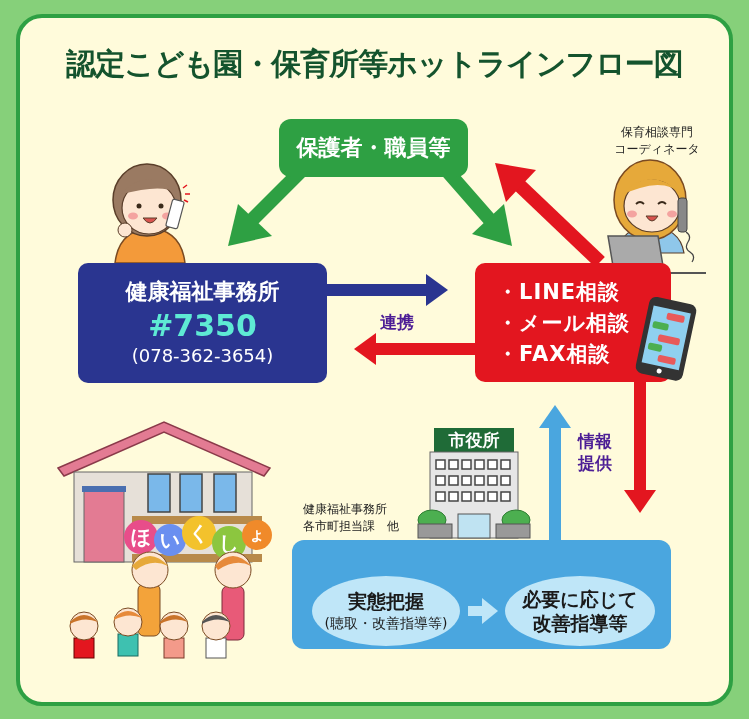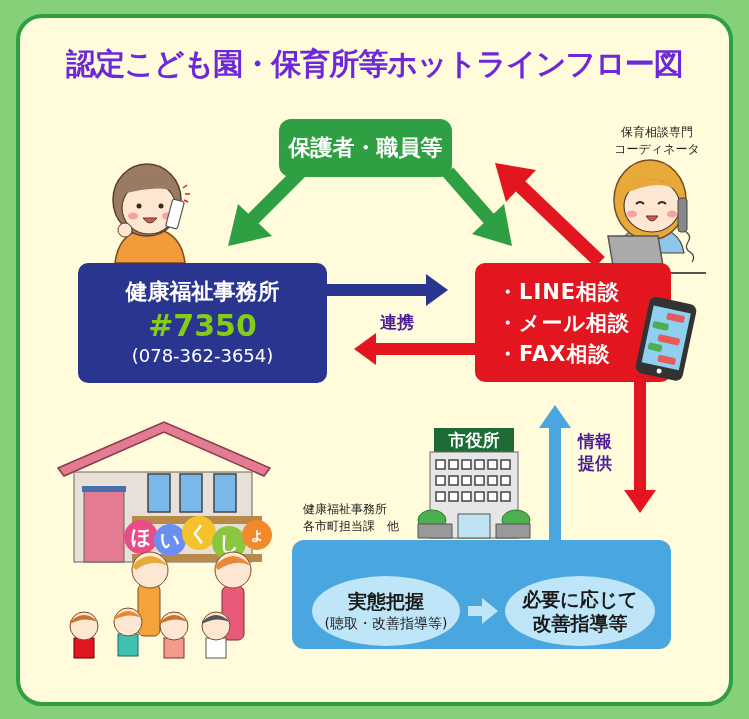--- a/index.html
+++ b/index.html
@@ -9,33 +9,33 @@
     font-family: "DejaVu Sans", "Liberation Sans", sans-serif;
     position: relative;
   }
   .panel {
     position: absolute; left: 16px; top: 14px; width: 717px; height: 692px;
     background: #fffbdb; border: 4px solid #2ea043; border-radius: 26px;
   }
   .abs { position: absolute; }
   .title {
     position: absolute; left: 0; top: 44px; width: 749px; text-align: center;
-    font-size: 30px; font-weight: bold; color: #6d28d9; letter-spacing: -1px;
+    font-size: 30px; font-weight: bold; color: #14532d; letter-spacing: -1px;
   }
   .green-box {
-    position: absolute; left: 279px; top: 119px; width: 173px; height: 58px;
+    position: absolute; left: 279px; top: 119px; width: 189px; height: 58px;
     background: #2ea043; border-radius: 12px; color: #fff;
     font-size: 22px; font-weight: bold; display: flex; align-items: center; justify-content: center;
   }
   .blue-box {
     position: absolute; left: 78px; top: 263px; width: 249px; height: 120px;
     background: #2a3590; border-radius: 10px; color: #fff; text-align: center;
   }
   .blue-box .l1 { font-size: 22px; font-weight: bold; margin-top: 14px; }
-  .blue-box .l2 { font-size: 30px; font-weight: bold; color: #84cc16; line-height: 34px; margin-top: 2px; }
+  .blue-box .l2 { font-size: 30px; font-weight: bold; color: #5eead4; line-height: 34px; margin-top: 2px; }
   .blue-box .l3 { font-size: 18px; margin-top: 2px; }
   .red-box {
     position: absolute; left: 475px; top: 263px; width: 196px; height: 119px;
     background: #e3161f; border-radius: 10px; color: #fff;
     padding: 14px 0 0 22px;
   }
   .red-box div { font-size: 21px; font-weight: bold; line-height: 31px; letter-spacing: 1px; }
   .label-red { color: #4c1d95; font-weight: bold; font-size: 17px; }
   .small-text { font-size: 12px; color: #222; line-height: 17px; }
   .city-box {

